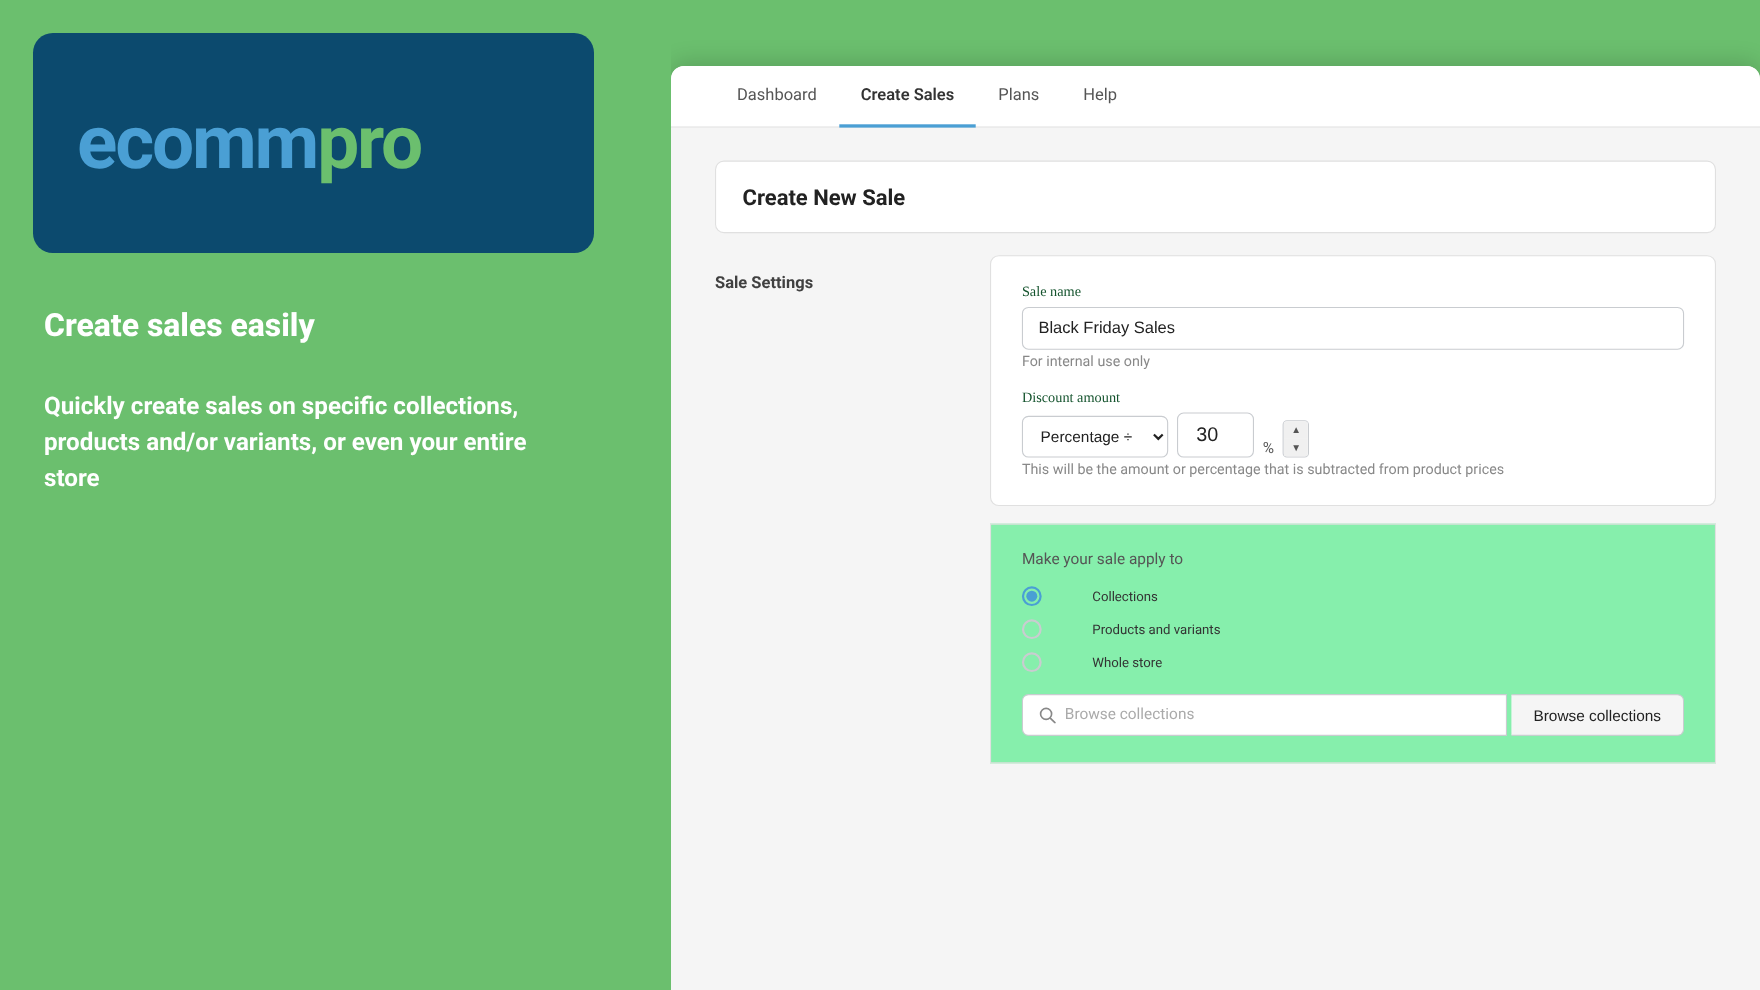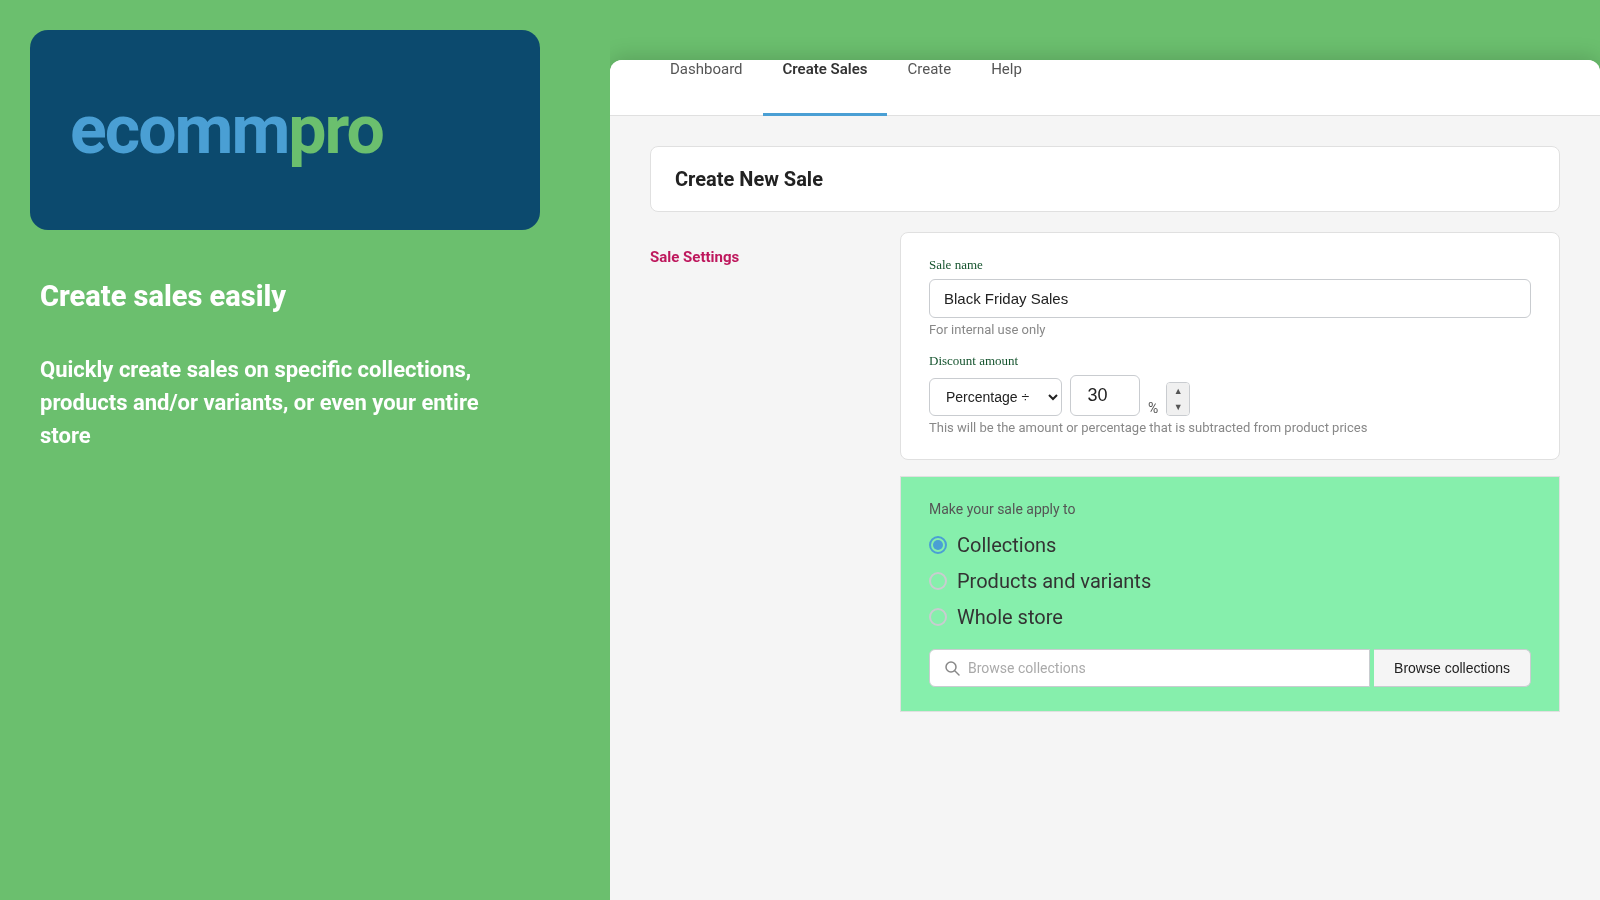--- a/index.html
+++ b/index.html
@@ -96,21 +96,21 @@
       align-items: center;
       gap: 0;
       height: 56px;
       flex-shrink: 0;
     }
 
     .nav-item {
       padding: 0 20px;
       height: 56px;
       display: flex;
-      align-items: flex-start;
+      align-items: center;
       cursor: pointer;
       font-size: 15px;
       color: #555;
       position: relative;
       border-bottom: 3px solid transparent;
     }
 
     .nav-item.active {
       color: #333;
       font-weight: 600;
@@ -145,21 +145,21 @@
 
     .form-label-col {
       width: 220px;
       flex-shrink: 0;
       padding-top: 16px;
     }
 
     .form-label-col-title {
       font-size: 15px;
       font-weight: 700;
-      color: #be185d;
+      color: #404040;
     }
 
     .form-fields-col {
       flex: 1;
       display: flex;
       flex-direction: column;
       gap: 0;
     }
 
     .form-card {
@@ -293,22 +293,23 @@
     }
 
     .radio-inner {
       width: 10px;
       height: 10px;
       border-radius: 50%;
       background: #4a9fd4;
     }
 
     .radio-label {
-      font-size: 20px;
+      font-size: 12px;
       color: #333;
+      margin-left: 36px;
     }
 
     
     .browse-row {
       display: flex;
       align-items: center;
       gap: 4px;
       margin-top: 8px;
     }
 
@@ -365,21 +366,21 @@
   <div class="app-window">
 
     <nav class="nav-bar">
       <div class="nav-item">
         <span>Dashboard</span>
       </div>
       <div class="nav-item active">
         <span>Create Sales</span>
       </div>
       <div class="nav-item">
-        <span>Create</span>
+        <span>Plans</span>
       </div>
       <div class="nav-item">
         <span>Help</span>
       </div>
     </nav>
 
     <div class="main-content">
 
       <div class="page-title-bar">
         <span>Create New Sale</span>

